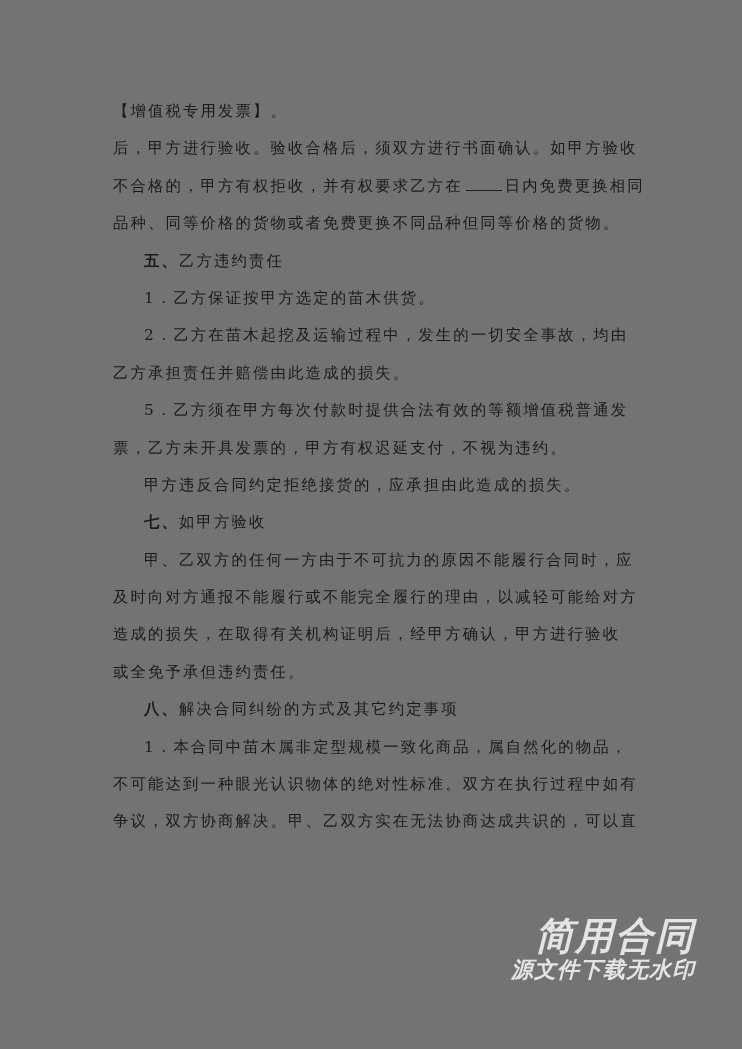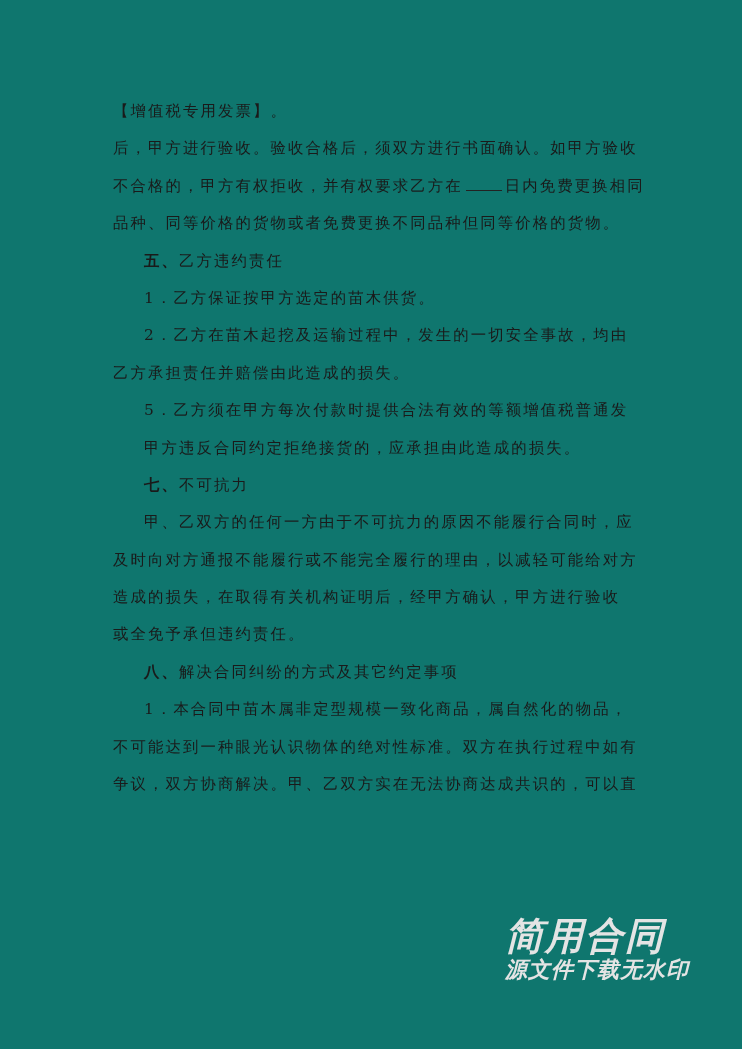--- a/index.html
+++ b/index.html
@@ -1,40 +1,40 @@
 <!DOCTYPE html>
 <html><head>
 <meta charset="utf-8">
 <style>
   html, body { margin: 0; padding: 0; background: #ffffff; }
   body { width: 742px; height: 1049px; position: relative; overflow: hidden; }
   .page {
     position: absolute; left: 0; top: 0; width: 742px; height: 1049px;
-    background: #0f766e;
+    background: #737373;
     font-family: "DejaVu Serif", "Liberation Serif", serif;
     color: #1a1a1a;
   }
   .content {
     position: absolute; left: 113px; top: 93px; width: 518px;
   }
   .line {
     height: 37.4px; line-height: 37.4px;
     font-size: 15.4px; letter-spacing: 2.1px;
     white-space: nowrap;
   }
   .indent { padding-left: 31px; }
   .heading { font-weight: normal; }
   .heading .num { font-weight: bold; }
   .blank {
     display: inline-block; width: 36px; border-bottom: 1px solid #222;
     height: 14px; vertical-align: baseline; margin: 0 3px;
   }
   .watermark {
     position: absolute; left: 505px; top: 915px; width: 190px;
-    text-align: left; color: #e4e4e4;
+    text-align: right; color: #e4e4e4;
     font-family: Liberation Serif, serif;
     pointer-events: none;
   }
   .wm-big {
     font-size: 38px; font-weight: bold; font-style: italic; letter-spacing: 2px;
     line-height: 42px;
   }
   .wm-small {
     font-size: 22px; font-weight: bold; font-style: italic; letter-spacing: 1px;
     line-height: 26px;
@@ -47,22 +47,23 @@
   <div class="content">
     <div class="line">【增值税专用发票】。</div>
     <div class="line">后，甲方进行验收。验收合格后，须双方进行书面确认。如甲方验收</div>
     <div class="line"><span>不合格的，甲方有权拒收，并有权要求乙方在</span><span class="blank"></span><span>日内免费更换相同</span></div>
     <div class="line">品种、同等价格的货物或者免费更换不同品种但同等价格的货物。</div>
     <div class="line indent heading"><span class="num">五、</span><span>乙方违约责任</span></div>
     <div class="line indent">1．乙方保证按甲方选定的苗木供货。</div>
     <div class="line indent">2．乙方在苗木起挖及运输过程中，发生的一切安全事故，均由</div>
     <div class="line">乙方承担责任并赔偿由此造成的损失。</div>
     <div class="line indent">5．乙方须在甲方每次付款时提供合法有效的等额增值税普通发</div>
+    <div class="line">票，乙方未开具发票的，甲方有权迟延支付，不视为违约。</div>
     <div class="line indent">甲方违反合同约定拒绝接货的，应承担由此造成的损失。</div>
-    <div class="line indent heading"><span class="num">七、</span><span>不可抗力</span></div>
+    <div class="line indent heading"><span class="num">七、</span><span>如甲方验收</span></div>
     <div class="line indent">甲、乙双方的任何一方由于不可抗力的原因不能履行合同时，应</div>
     <div class="line">及时向对方通报不能履行或不能完全履行的理由，以减轻可能给对方</div>
     <div class="line">造成的损失，在取得有关机构证明后，经甲方确认，甲方进行验收</div>
     <div class="line">或全免予承但违约责任。</div>
     <div class="line indent heading"><span class="num">八、</span><span>解决合同纠纷的方式及其它约定事项</span></div>
     <div class="line indent">1．本合同中苗木属非定型规模一致化商品，属自然化的物品，</div>
     <div class="line">不可能达到一种眼光认识物体的绝对性标准。双方在执行过程中如有</div>
     <div class="line">争议，双方协商解决。甲、乙双方实在无法协商达成共识的，可以直</div>
   </div>
 

